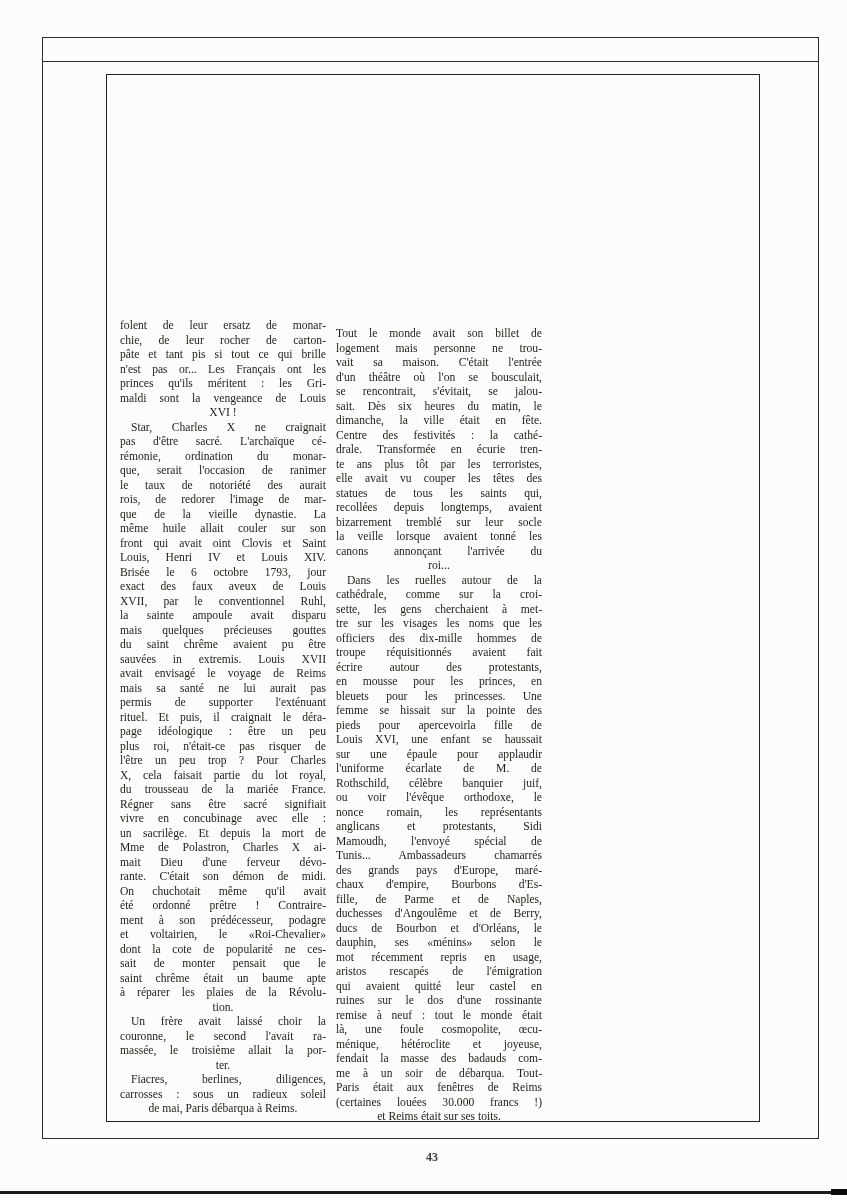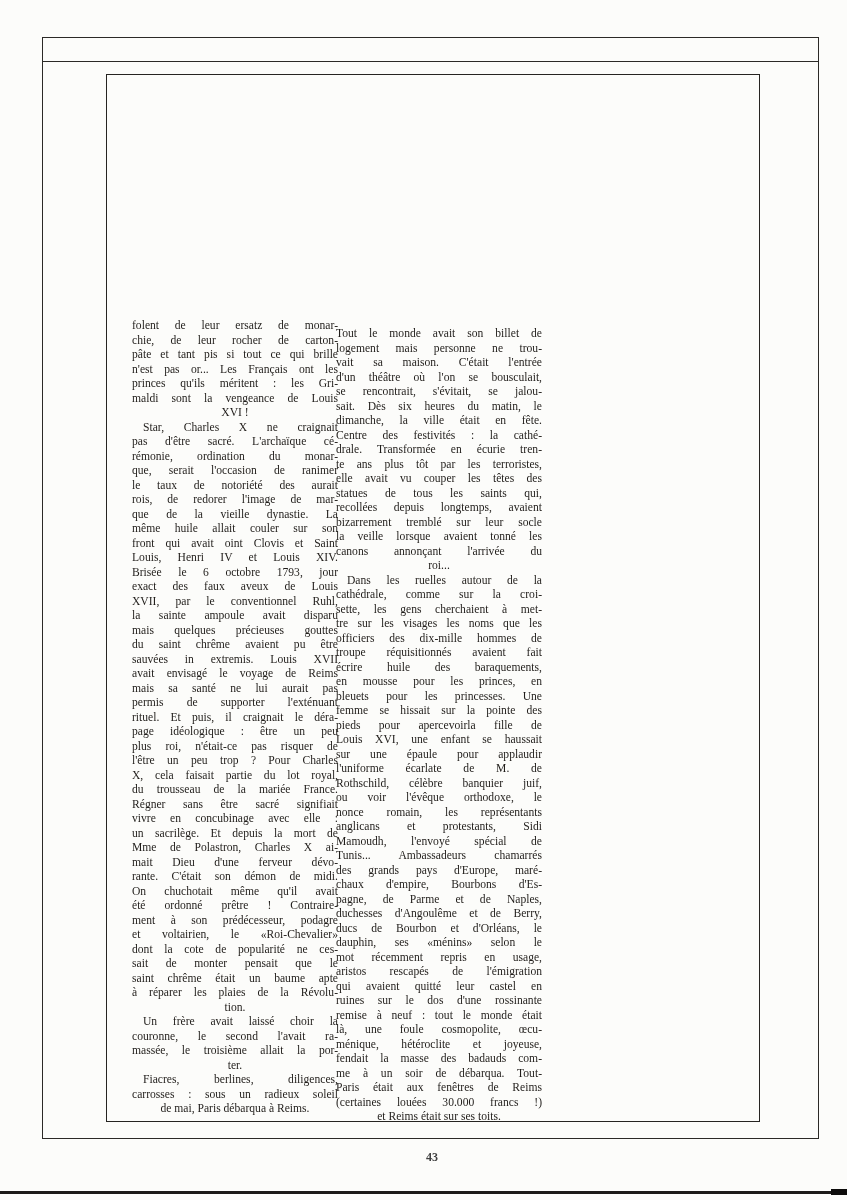--- a/index.html
+++ b/index.html
@@ -20,21 +20,21 @@
   }
   .inner-frame{
     left:106px;top:74px;width:652px;height:1046px;
     border:1.6px solid #262421;
   }
   .col{
     top:319px;width:206px;
     font-size:11.6px;line-height:14.5px;
     color:#201d1a;
   }
-  .col-1{left:120px;margin-left:12px;}
+  .col-1{left:120px;}
   .col-2{left:336px;margin-top:8px;}
   .ln{
     text-align:justify;height:14.5px;overflow:hidden;
   }
   .ln::after{content:'';display:inline-block;width:100%;height:0;}
   .ln.last{text-align:center;}
   .ln.last::after{content:none;}
   .ln.indent{text-indent:11px;}
   .page-number{
     left:106px;top:1150px;width:652px;
@@ -128,37 +128,37 @@
     <div class="ln">bizarrement tremblé sur leur socle</div>
     <div class="ln">la veille lorsque avaient tonné les</div>
     <div class="ln">canons annonçant l'arrivée du</div>
     <div class="ln last">roi...</div>
     <div class="ln indent">Dans les ruelles autour de la</div>
     <div class="ln">cathédrale, comme sur la croi-</div>
     <div class="ln">sette, les gens cherchaient à met-</div>
     <div class="ln">tre sur les visages les noms que les</div>
     <div class="ln">officiers des dix-mille hommes de</div>
     <div class="ln">troupe réquisitionnés avaient fait</div>
-    <div class="ln">écrire huile des baraquements,</div>
+    <div class="ln">écrire autour des protestants,</div>
     <div class="ln">en mousse pour les princes, en</div>
     <div class="ln">bleuets pour les princesses. Une</div>
     <div class="ln">femme se hissait sur la pointe des</div>
     <div class="ln">pieds pour apercevoirla fille de</div>
     <div class="ln">Louis XVI, une enfant se haussait</div>
     <div class="ln">sur une épaule pour applaudir</div>
     <div class="ln">l'uniforme écarlate de M. de</div>
     <div class="ln">Rothschild, célèbre banquier juif,</div>
     <div class="ln">ou voir l'évêque orthodoxe, le</div>
     <div class="ln">nonce romain, les représentants</div>
     <div class="ln">anglicans et protestants, Sidi</div>
     <div class="ln">Mamoudh, l'envoyé spécial de</div>
     <div class="ln">Tunis... Ambassadeurs chamarrés</div>
     <div class="ln">des grands pays d'Europe, maré-</div>
     <div class="ln">chaux d'empire, Bourbons d'Es-</div>
-    <div class="ln">pagne, de Parme et de Naples,</div>
+    <div class="ln">fille, de Parme et de Naples,</div>
     <div class="ln">duchesses d'Angoulême et de Berry,</div>
     <div class="ln">ducs de Bourbon et d'Orléans, le</div>
     <div class="ln">dauphin, ses «ménins» selon le</div>
     <div class="ln">mot récemment repris en usage,</div>
     <div class="ln">aristos rescapés de l'émigration</div>
     <div class="ln">qui avaient quitté leur castel en</div>
     <div class="ln">ruines sur le dos d'une rossinante</div>
     <div class="ln">remise à neuf : tout le monde était</div>
     <div class="ln">là, une foule cosmopolite, œcu-</div>
     <div class="ln">ménique, hétéroclite et joyeuse,</div>

